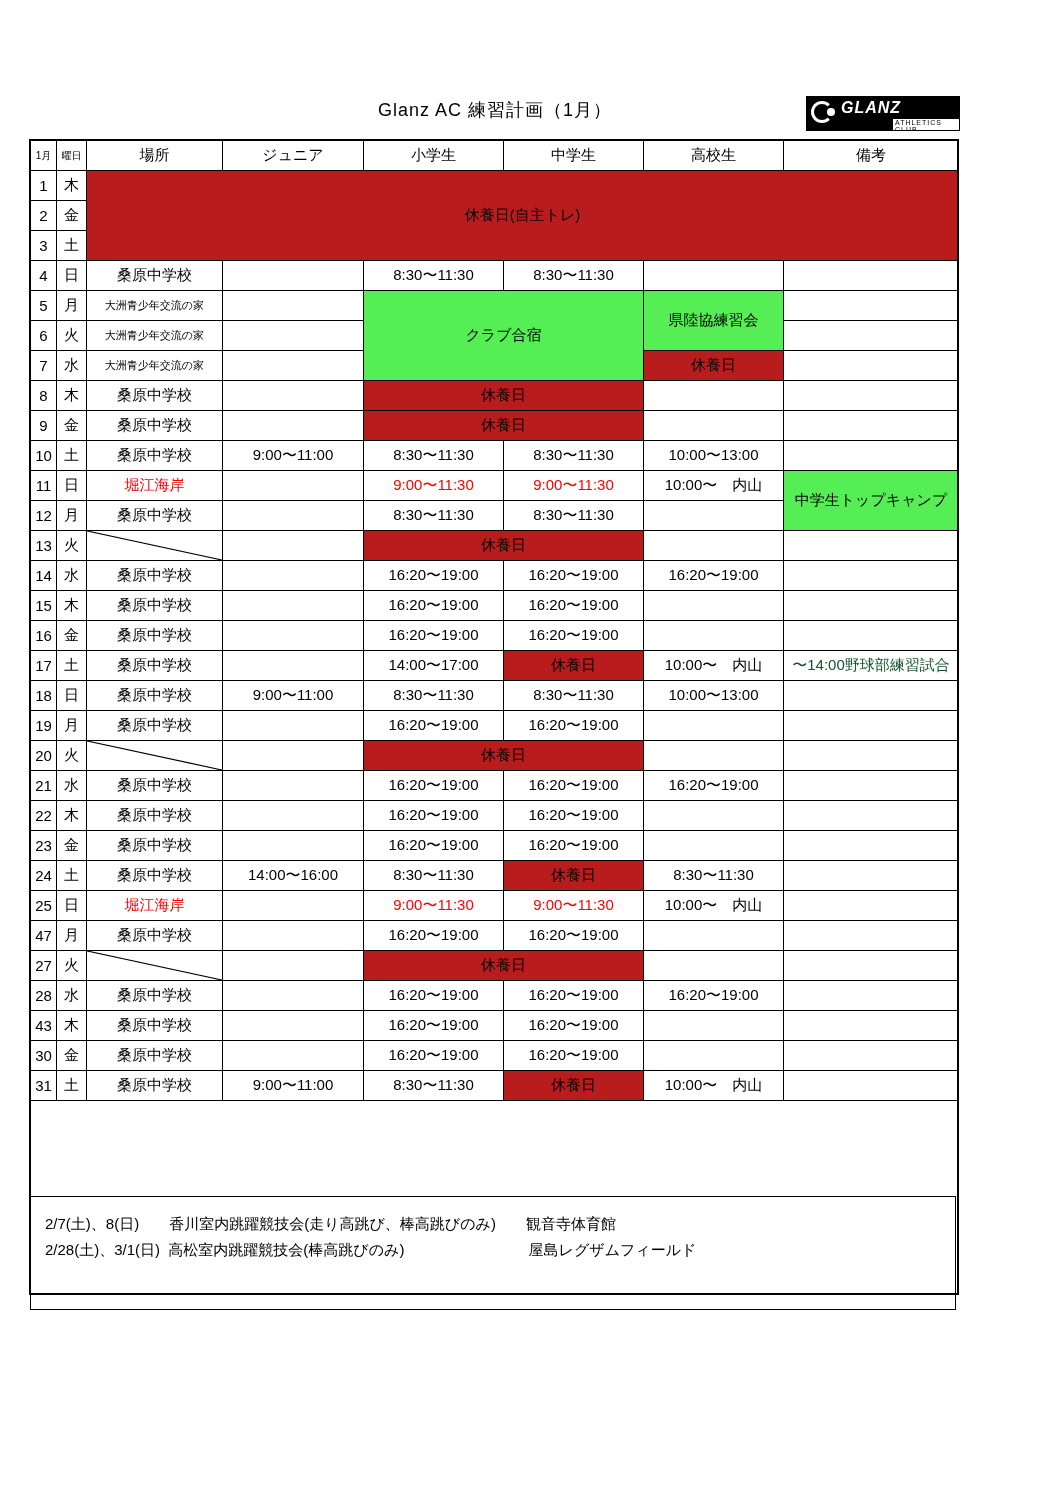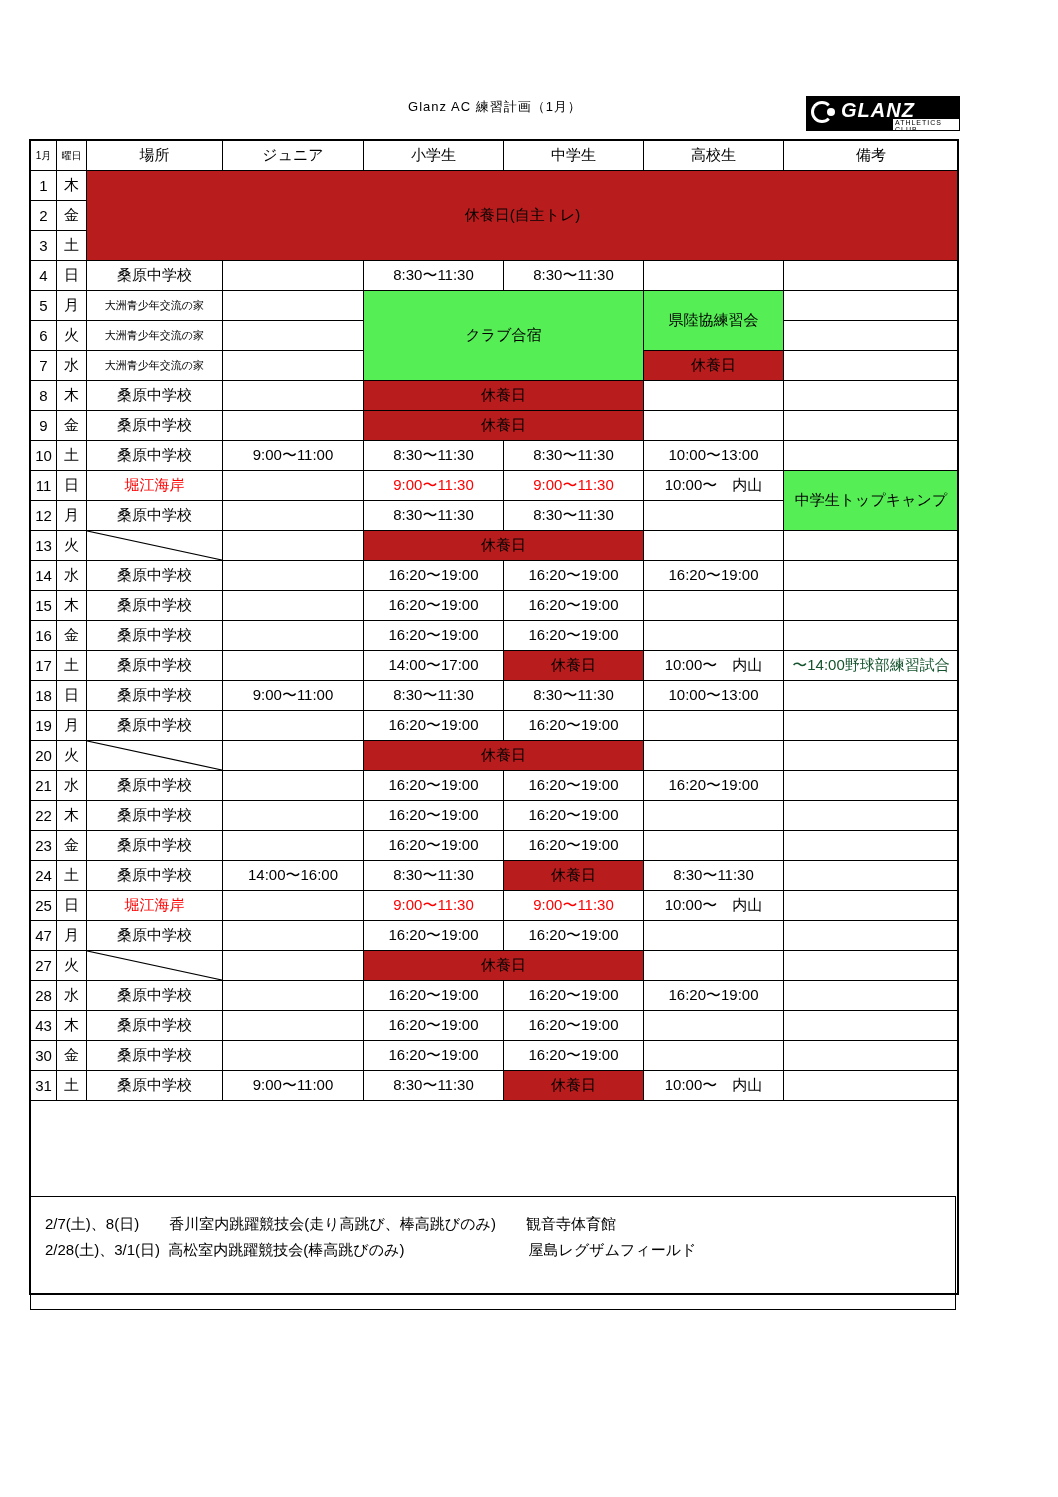--- a/index.html
+++ b/index.html
@@ -19,21 +19,21 @@
     left: 0; top: 0;
     width: 1058px;
     height: 1497px;
   }
   .title-row {
     position: absolute;
     left: 30px;
     top: 98px;
     width: 930px;
     text-align: center;
-    font-size: 13px;
+    font-size: 18px;
     letter-spacing: 1px;
   }
   .logo {
     position: absolute;
     left: 806px;
     top: 96px;
     width: 152px;
     height: 33px;
     background: #000000;
     border: 1px solid #000;
@@ -57,21 +57,21 @@
     top: 11px;
     width: 8px;
     height: 8px;
     background: #ffffff;
     border-radius: 50%;
   }
   .logo .brand {
     position: absolute;
     left: 34px;
     top: 2px;
-    font-size: 20px;
+    font-size: 16px;
     font-style: italic;
     font-weight: bold;
     letter-spacing: 1px;
     font-family: "Liberation Sans", sans-serif;
   }
   .logo .sub {
     position: absolute;
     left: 86px;
     top: 22px;
     font-size: 7px;

